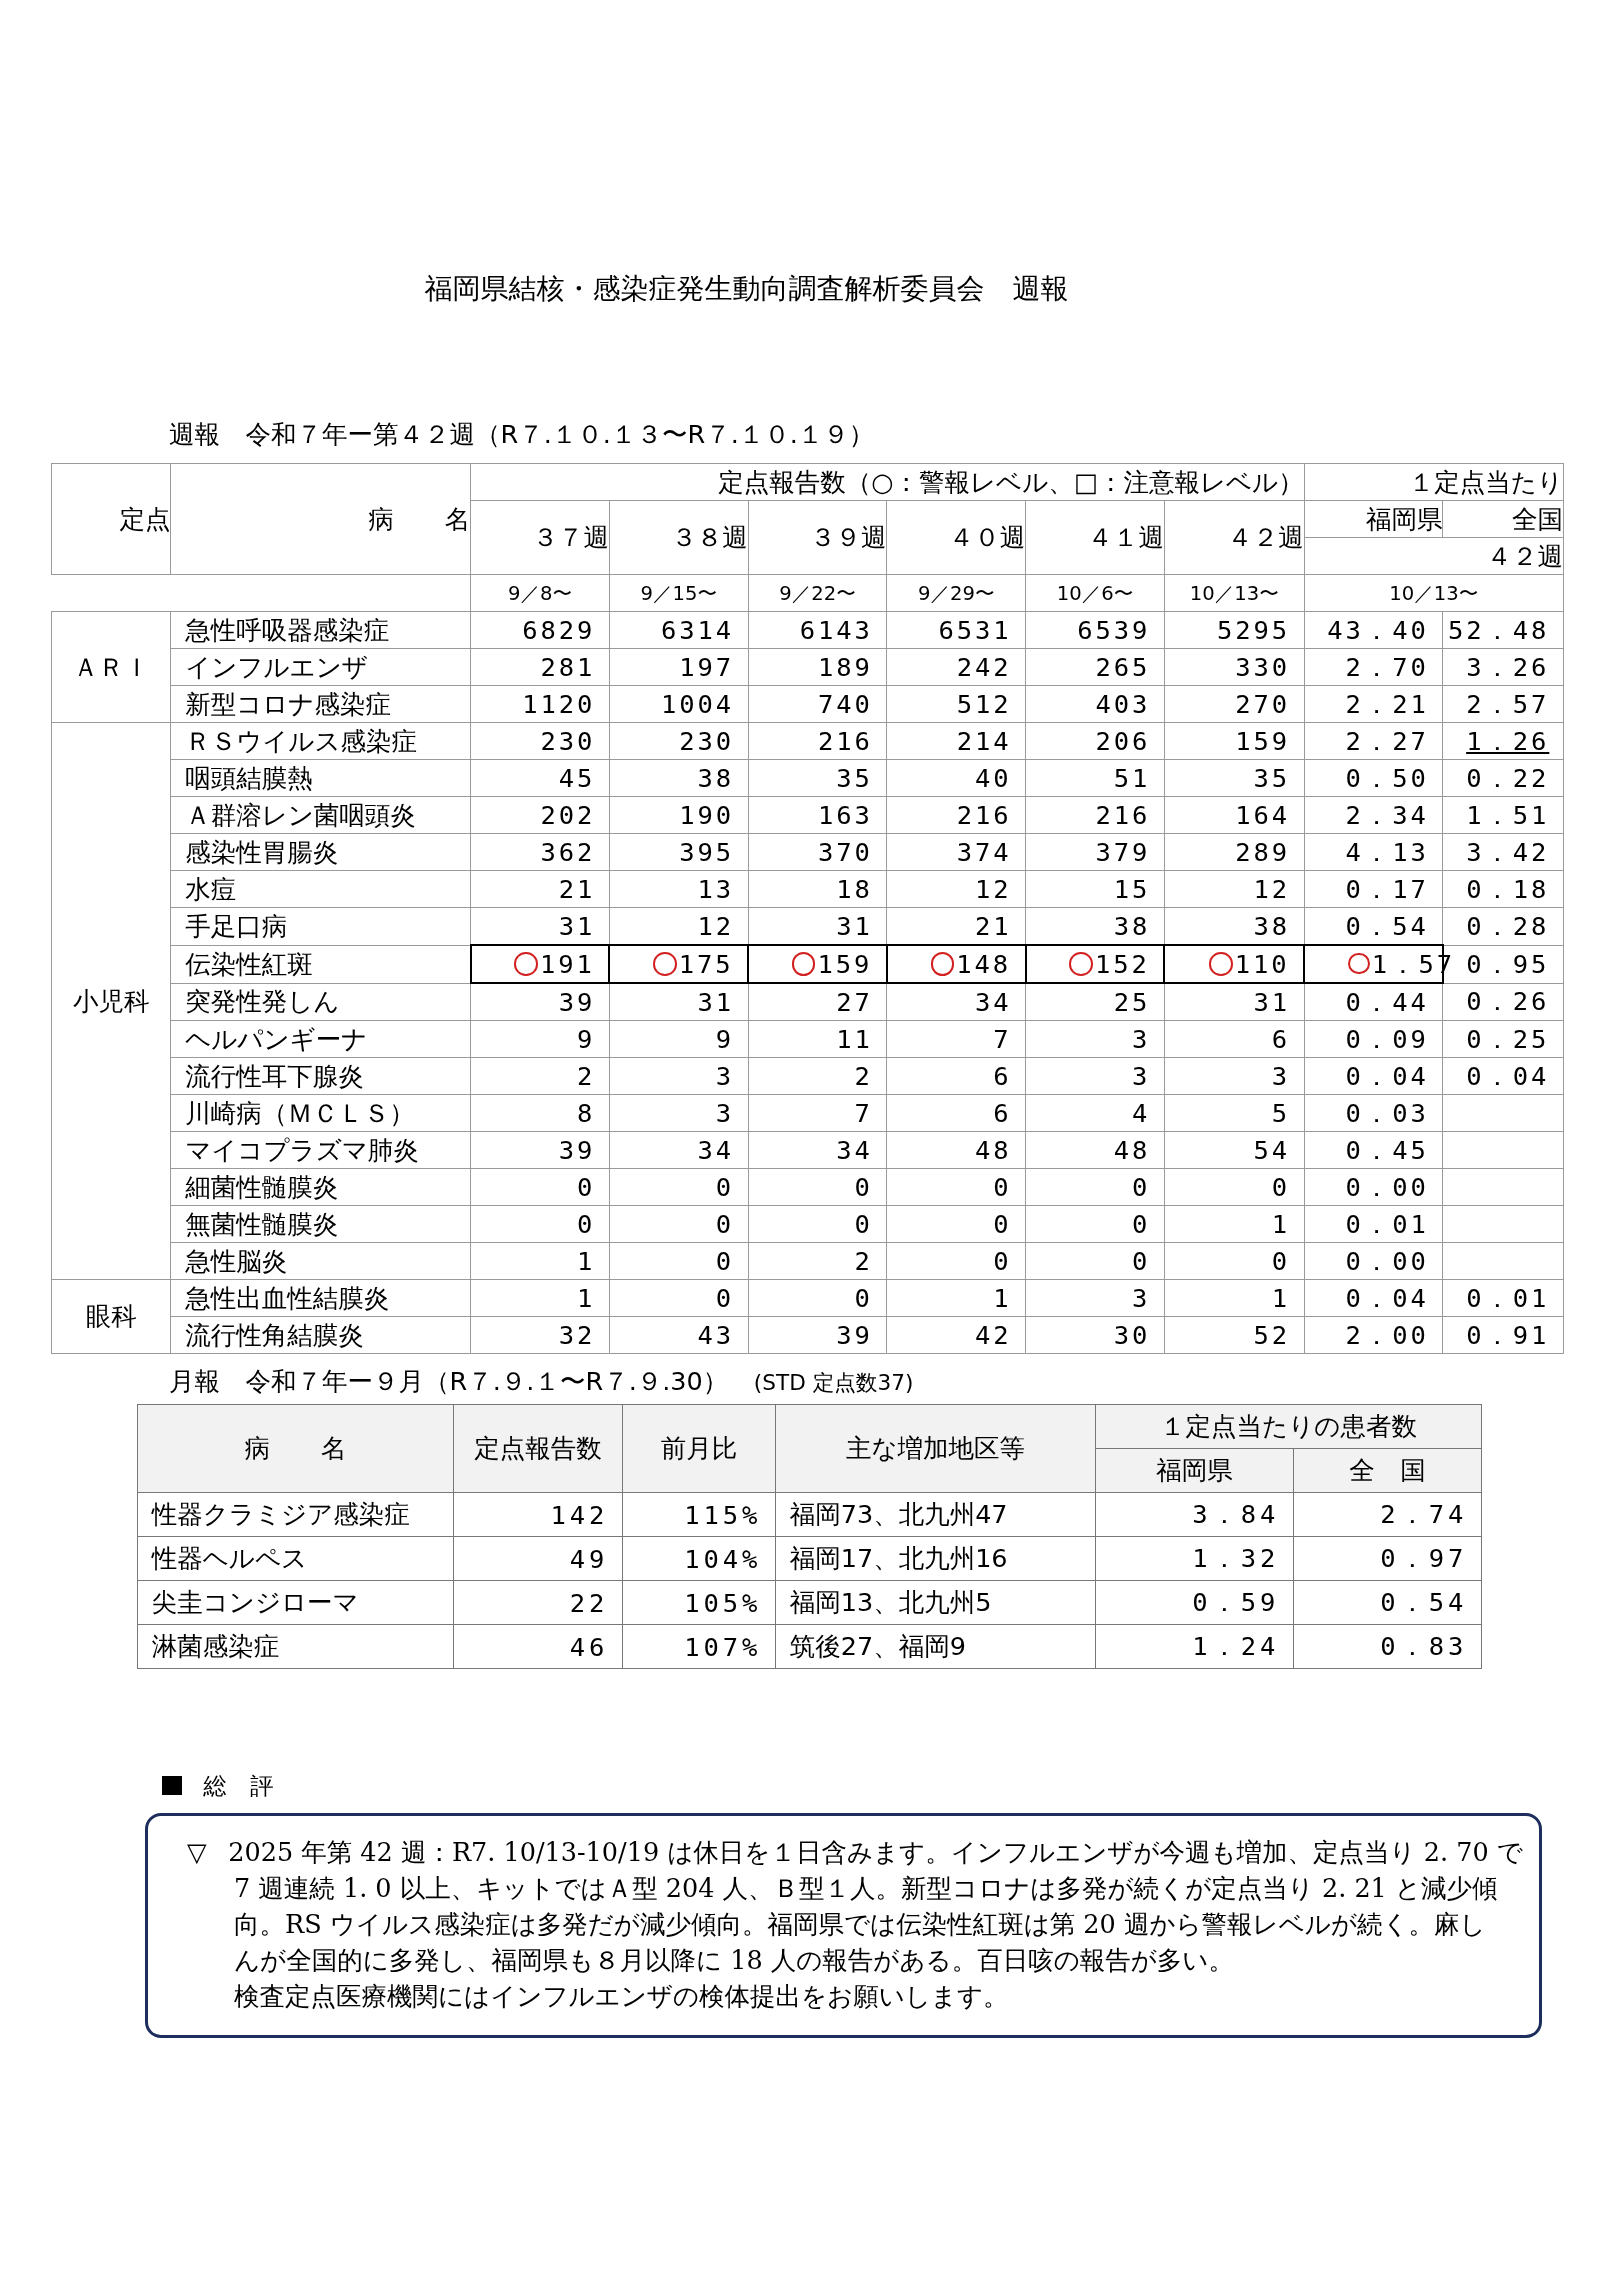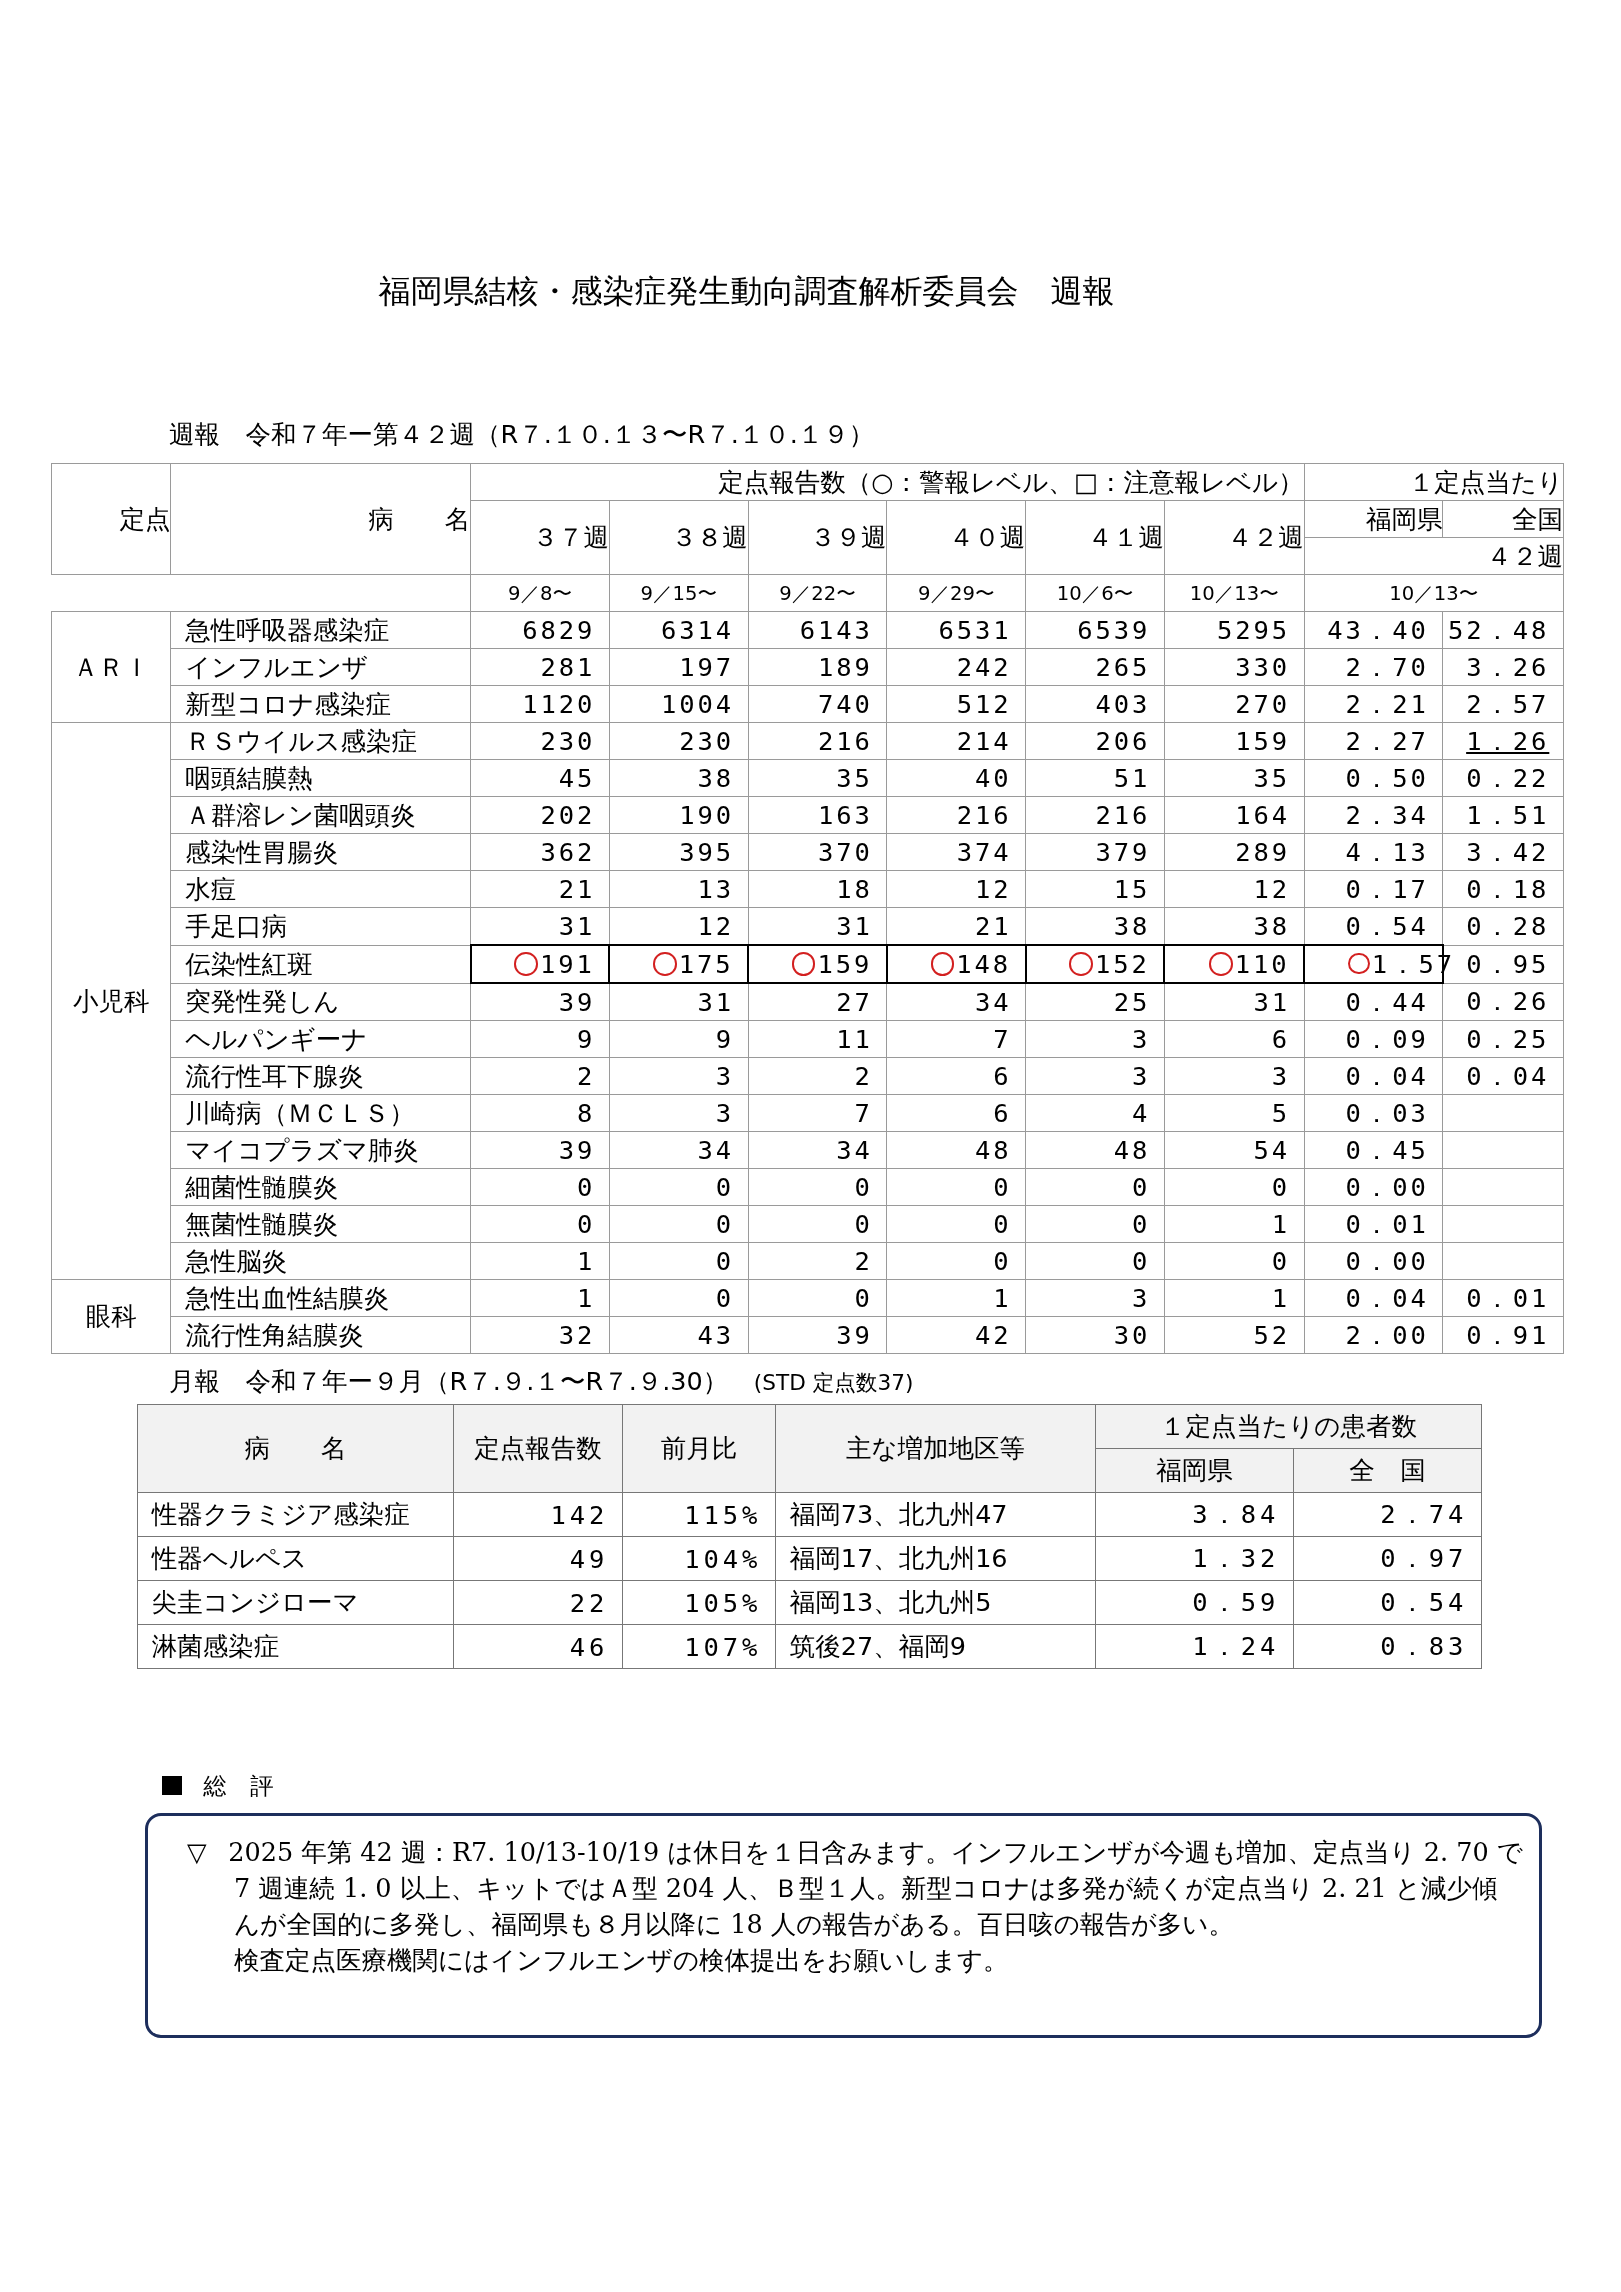--- a/index.html
+++ b/index.html
@@ -1,17 +1,17 @@
 <!DOCTYPE html>
 <html><head>
 <meta charset="utf-8">
 <style>
   html, body { margin:0; padding:0; background:#fff; }
   body { width:1621px; height:2293px; position:relative; font-family:"DejaVu Sans", sans-serif; color:#000; }
-  .title { position:absolute; left:0; width:1493px; top:270px; text-align:center; font-size:32px; }
+  .title { position:absolute; left:0; width:1493px; top:270px; text-align:center; font-size:28px; }
   .subhead { position:absolute; left:169px; top:417px; font-size:25.5px; }
   table { border-collapse:collapse; position:absolute; }
   td { border:1px solid #9a9a9a; padding:0; font-size:25.5px; white-space:nowrap; }
   #weekly { left:51px; top:463px; width:1513px; table-layout:fixed; }
   #weekly td { height:36px; }
   #weekly td.num { text-align:right; padding-right:13.7px; letter-spacing:2.9px; font-family:"DejaVu Sans Mono", monospace; font-size:25.5px; }
   #weekly td.dis { padding-left:13.7px; }
   #weekly td.cat { text-align:center; }
   #weekly td.hdr { text-align:right; }
   #weekly td.date { text-align:center; font-size:19.6px; }
@@ -369,17 +369,18 @@
       </tr>
     </tbody>
 </table>
 
 <div class="sec"><span class="sq"></span><span>総　評</span></div>
 
 <div class="box">
   <p>
     <span class="tri">▽</span><span>2025 年第 42 週：R7. 10/13-10/19 は休日を１日含みます。インフルエンザが今週も増加、定点当り 2. 70 で</span><br>
     <span class="line2">7 週連続 1. 0 以上、キットではＡ型 204 人、Ｂ型１人。新型コロナは多発が続くが定点当り 2. 21 と減少傾</span>
+    <span class="line2">向。RS ウイルス感染症は多発だが減少傾向。福岡県では伝染性紅斑は第 20 週から警報レベルが続く。麻し</span>
     <span class="line2">んが全国的に多発し、福岡県も８月以降に 18 人の報告がある。百日咳の報告が多い。</span>
     <span class="line2">検査定点医療機関にはインフルエンザの検体提出をお願いします。</span>
   </p>
 </div>
 
 
 </body></html>

